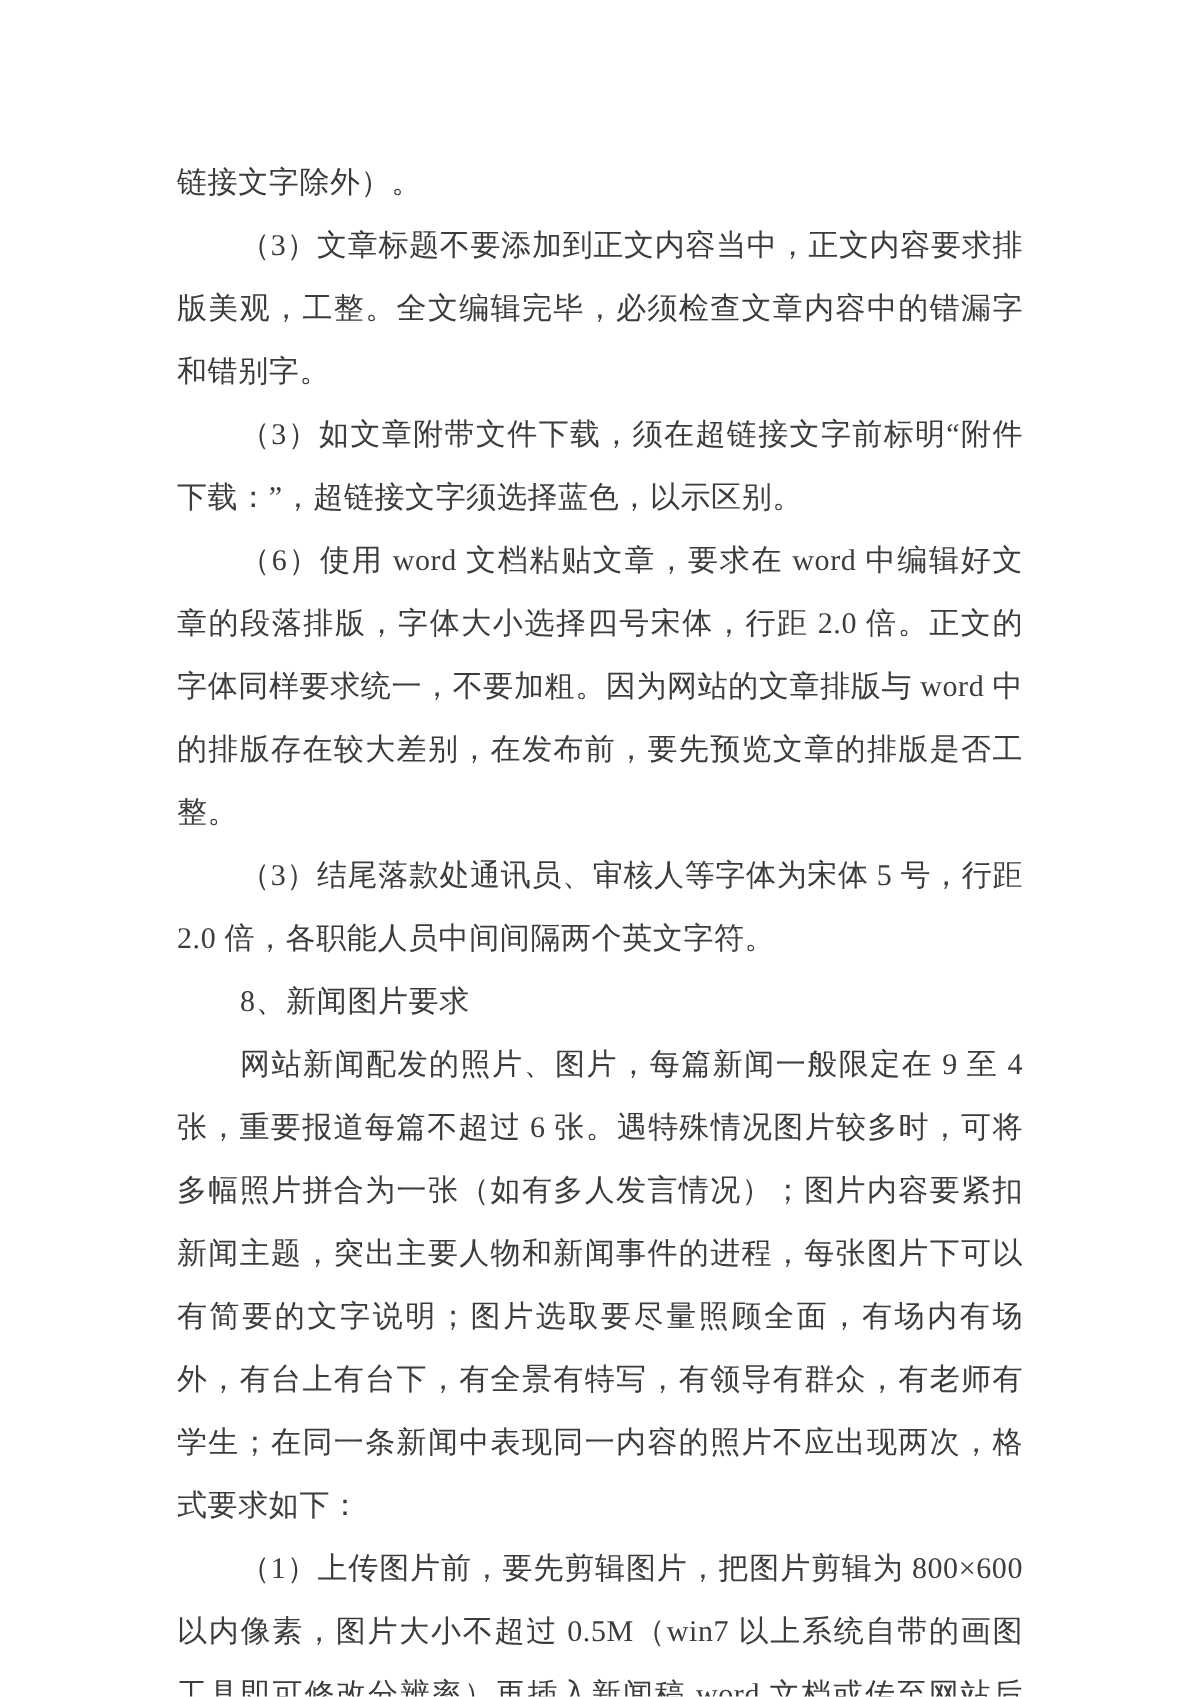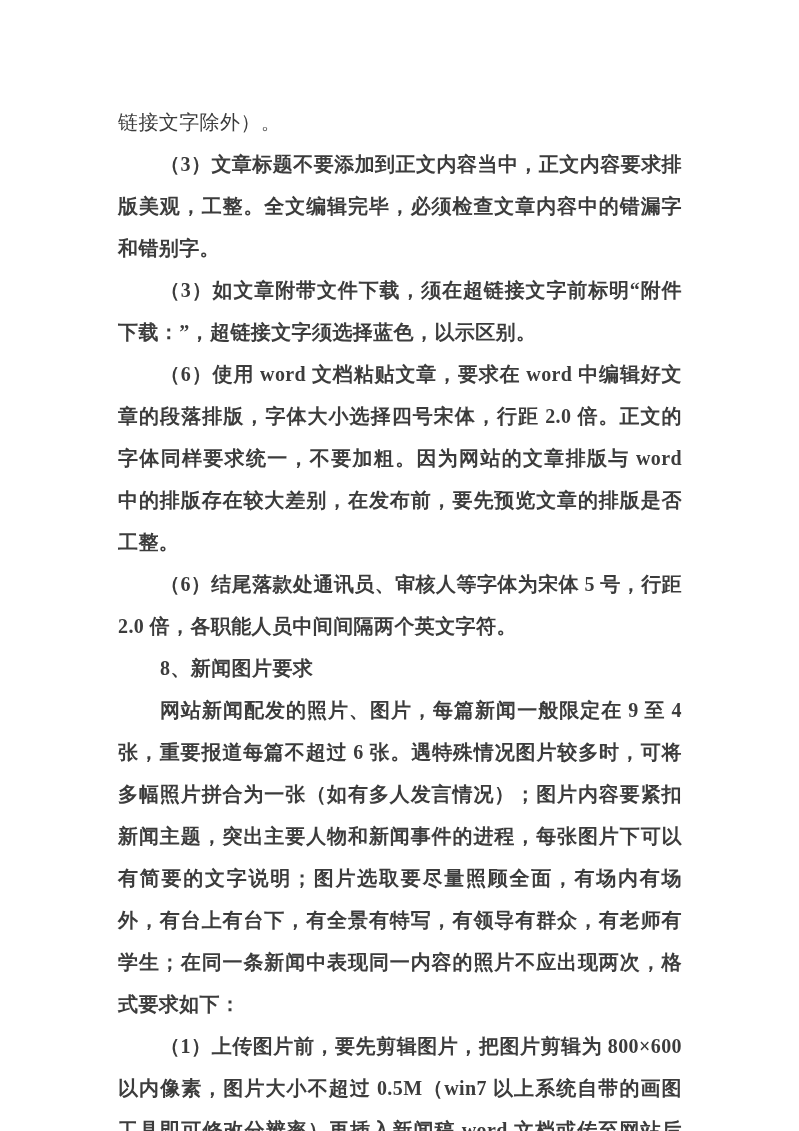--- a/index.html
+++ b/index.html
@@ -26,35 +26,34 @@
     font-size: 20px;
     line-height: 42px;
     color: #3c3c3c;
     text-align: justify;
     text-justify: inter-character;
     word-break: normal;
     letter-spacing: 0.4px;
   }
   .indent {
     text-indent: 42px;
-    font-weight: bold;
   }
 </style>
 </head>
 <body>
 
 <div class="page">
   <p class="para">链接文字除外）。</p>
 
   <p class="para indent">（3）文章标题不要添加到正文内容当中，正文内容要求排版美观，工整。全文编辑完毕，必须检查文章内容中的错漏字和错别字。</p>
 
   <p class="para indent">（3）如文章附带文件下载，须在超链接文字前标明“附件下载：”，超链接文字须选择蓝色，以示区别。</p>
 
   <p class="para indent">（6）使用 word 文档粘贴文章，要求在 word 中编辑好文章的段落排版，字体大小选择四号宋体，行距 2.0 倍。正文的字体同样要求统一，不要加粗。因为网站的文章排版与 word 中的排版存在较大差别，在发布前，要先预览文章的排版是否工整。</p>
 
-  <p class="para indent">（6）结尾落款处通讯员、审核人等字体为宋体 5 号，行距 2.0 倍，各职能人员中间间隔两个英文字符。</p>
+  <p class="para indent">（3）结尾落款处通讯员、审核人等字体为宋体 5 号，行距 2.0 倍，各职能人员中间间隔两个英文字符。</p>
 
   <p class="para indent">8、新闻图片要求</p>
 
   <p class="para indent">网站新闻配发的照片、图片，每篇新闻一般限定在 9 至 4 张，重要报道每篇不超过 6 张。遇特殊情况图片较多时，可将多幅照片拼合为一张（如有多人发言情况）；图片内容要紧扣新闻主题，突出主要人物和新闻事件的进程，每张图片下可以有简要的文字说明；图片选取要尽量照顾全面，有场内有场外，有台上有台下，有全景有特写，有领导有群众，有老师有学生；在同一条新闻中表现同一内容的照片不应出现两次，格式要求如下：</p>
 
   <p class="para indent">（1）上传图片前，要先剪辑图片，把图片剪辑为 800×600 以内像素，图片大小不超过 0.5M（win7 以上系统自带的画图工具即可修改分辨率）再插入新闻稿 word 文档或传至网站后台，如下图所示，</p>
 </div>
 
 </body></html>

